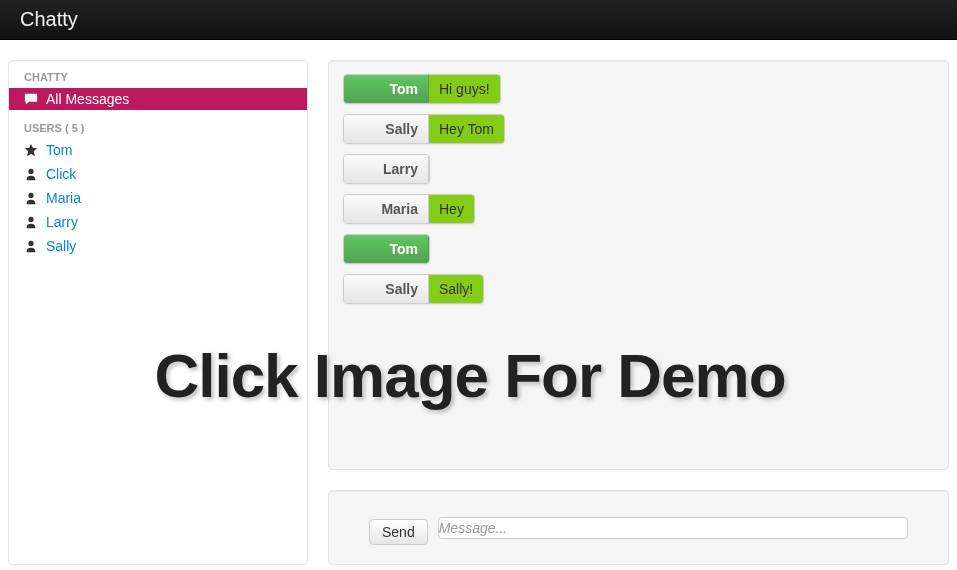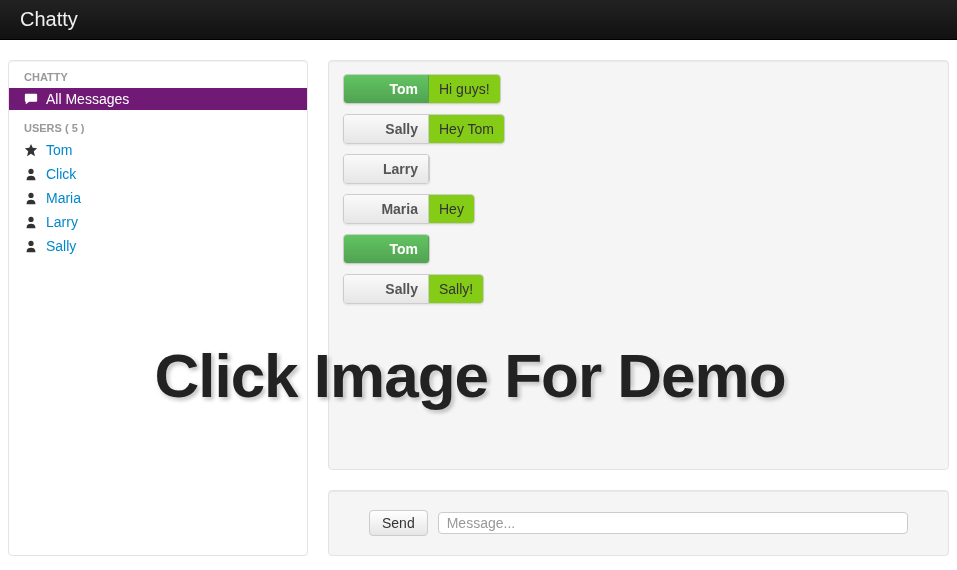--- a/index.html
+++ b/index.html
@@ -49,21 +49,21 @@
 .nav-item {
   display: flex;
   align-items: center;
   gap: 8px;
   padding: 3px 15px;
   color: #0088cc;
   cursor: pointer;
   margin: 2px 0;
 }
 .nav-item.active {
-  background: #701a75;
+  background: #be185d;
   color: #fff;
 }
 .nav-item .icon { display: inline-flex; width: 14px; height: 14px; }
 .nav-item .icon svg { width: 14px; height: 14px; }
 .nav-item.active .icon svg { fill: #fff; }
 .main {
   flex: 1;
   display: flex;
   flex-direction: column;
   gap: 20px;
@@ -118,28 +118,30 @@
   box-shadow: inset 0 1px 1px rgba(0,0,0,0.05);
 }
 .btn {
   padding: 4px 12px;
   font-size: 14px;
   border: 1px solid #ccc;
   border-radius: 4px;
   background: linear-gradient(to bottom, #fff, #e6e6e6);
   cursor: pointer;
   color: #333;
+  margin-top: 9px;
 }
 .input {
   flex: 1;
-  padding: 4px 8px;
+  padding: 4px 0;
   border: 1px solid #ccc;
   border-radius: 4px;
   font-size: 14px;
   height: 22px;
+  font-style: italic;
 }
 .input::placeholder { color: #999; }
 .overlay-text {
   position: absolute;
   left: 0;
   right: 17px;
   top: 340px;
   text-align: center;
   font-size: 62px;
   font-weight: 800;

